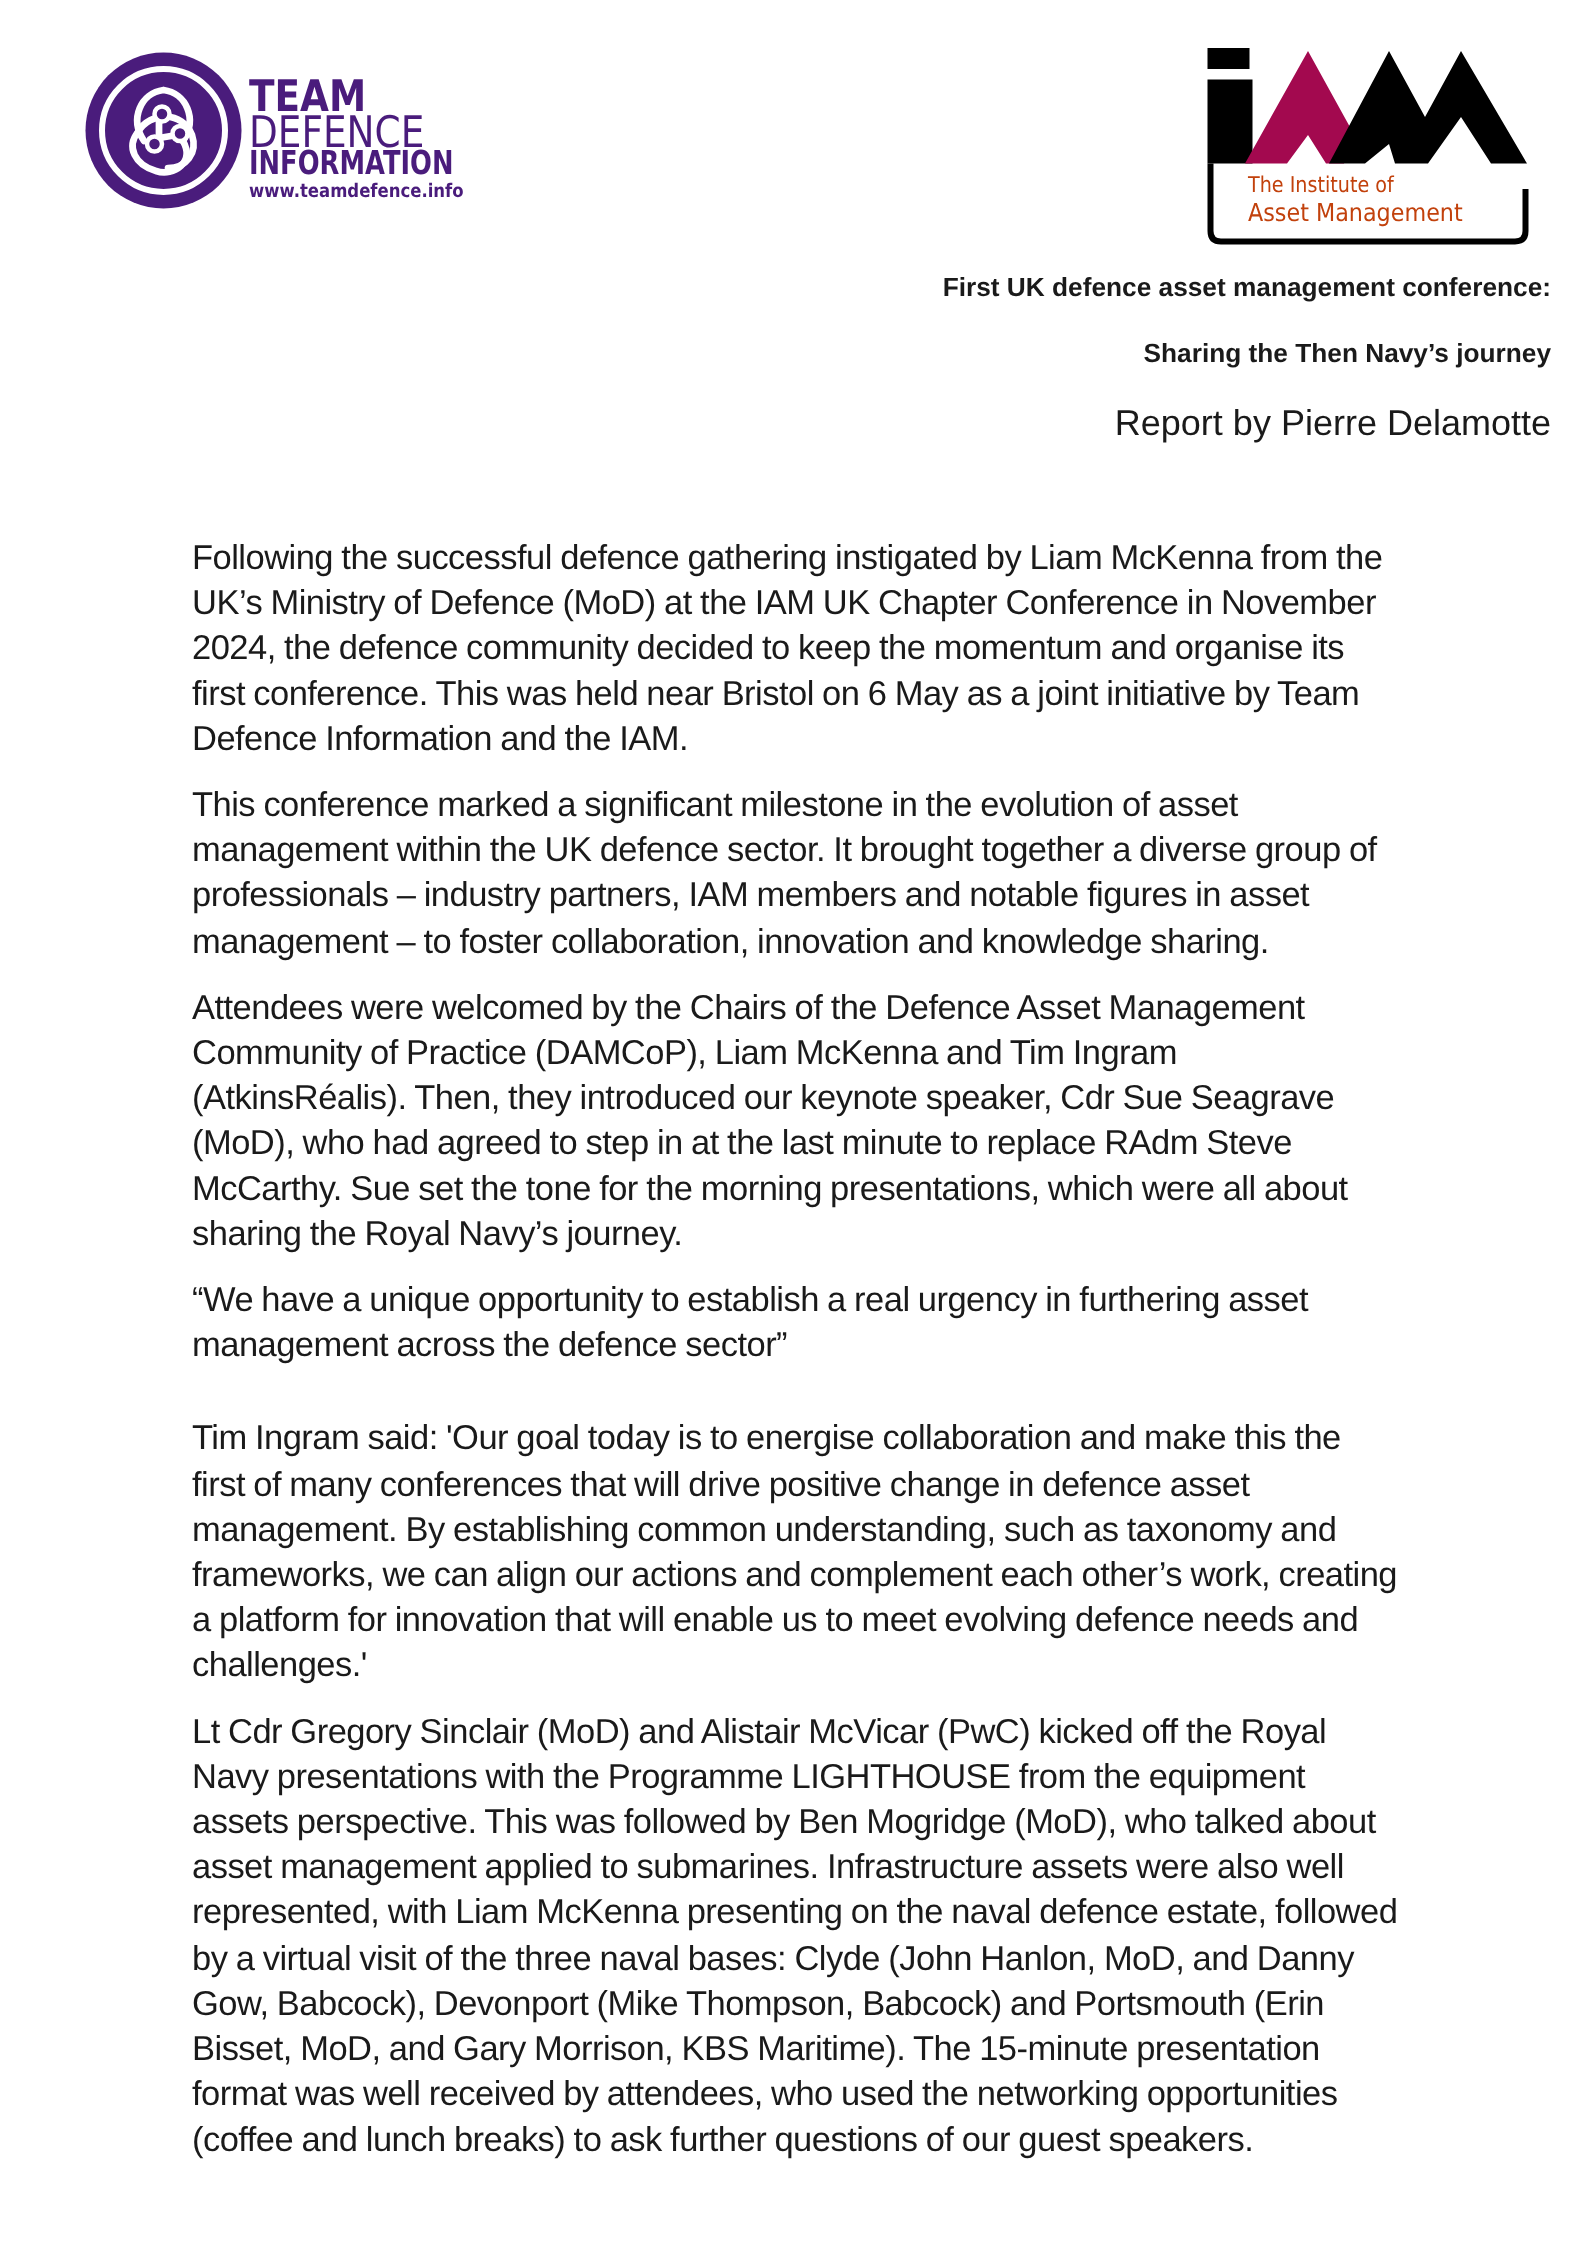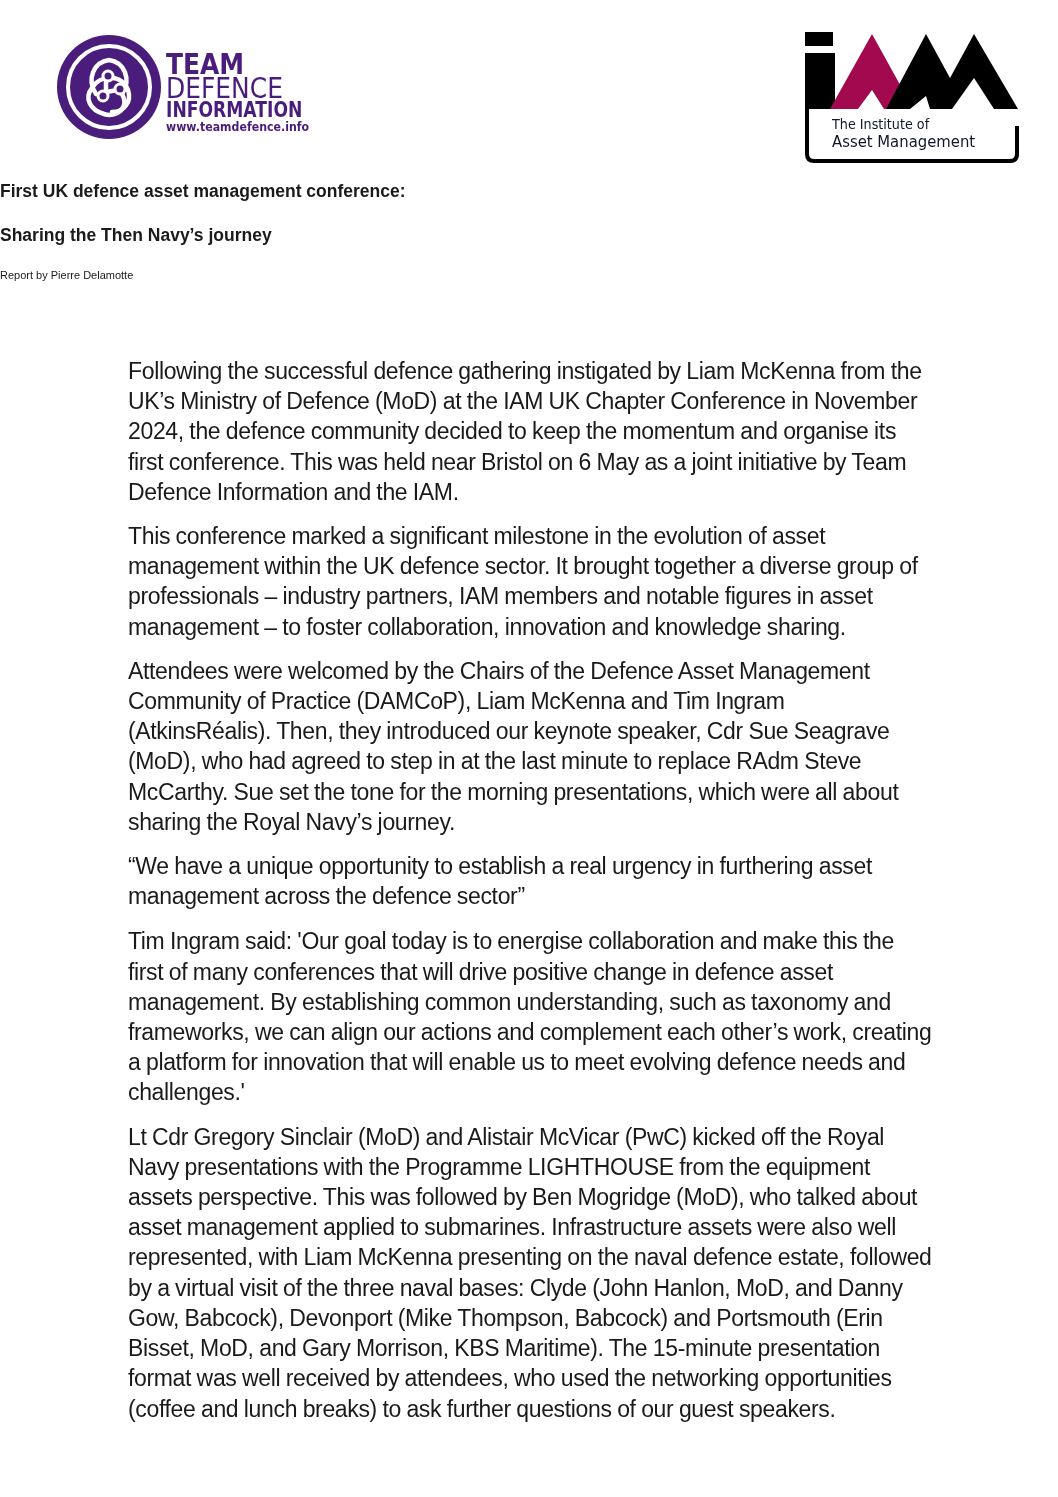--- a/index.html
+++ b/index.html
@@ -48,62 +48,62 @@
       left: 800px;
       top: 30px;
       width: 222px;
       height: 136px;
     }
     .iam-caption {
       position: absolute;
       left: 32px;
       top: 86px;
       font-family: "DejaVu Sans", sans-serif;
-      color: #0f172a;
+      color: #c2410c;
       line-height: 1.15;
     }
     .iam-cap1 { font-size: 14.5px; display:block; transform: scaleX(0.88); transform-origin:left;}
     .iam-cap2 { font-size: 16.5px; display:block; transform: scaleX(0.9); transform-origin:left;}
 
     .header-block {
       position: absolute;
       left: 0;
       width: 1034px;
-      text-align: left;
+      text-align: right;
     }
     .title {
       top: 181px;
       font-weight: bold;
       font-size: 17.5px;
     }
     .subtitle {
       top: 225px;
       font-weight: bold;
       font-size: 17.5px;
     }
     .byline {
       top: 269px;
-      font-size: 11px;
+      font-size: 24px;
     }
 
     .body-text {
       position: absolute;
       left: 128px;
       top: 356px;
       width: 805px;
       font-size: 23px;
       line-height: 30.2px;
       letter-spacing: -0.35px;
       word-spacing: -0.5px;
     }
     .body-text p {
       margin: 0 0 14px 0;
     }
     .body-text p.quote {
-      margin-bottom: 15px;
+      margin-bottom: 32px;
     }
   </style>
 </head>
 <body>
 
 <div class="tdi-logo">
   <svg class="tdi-mark" viewBox="0 0 106 106">
     <circle cx="53" cy="53" r="52" fill="#4a1c7c"></circle>
     <circle cx="53" cy="53" r="41" fill="none" stroke="#ffffff" stroke-width="4"></circle>
     <g fill="none" stroke="#ffffff" stroke-width="4.5" stroke-linecap="round">

